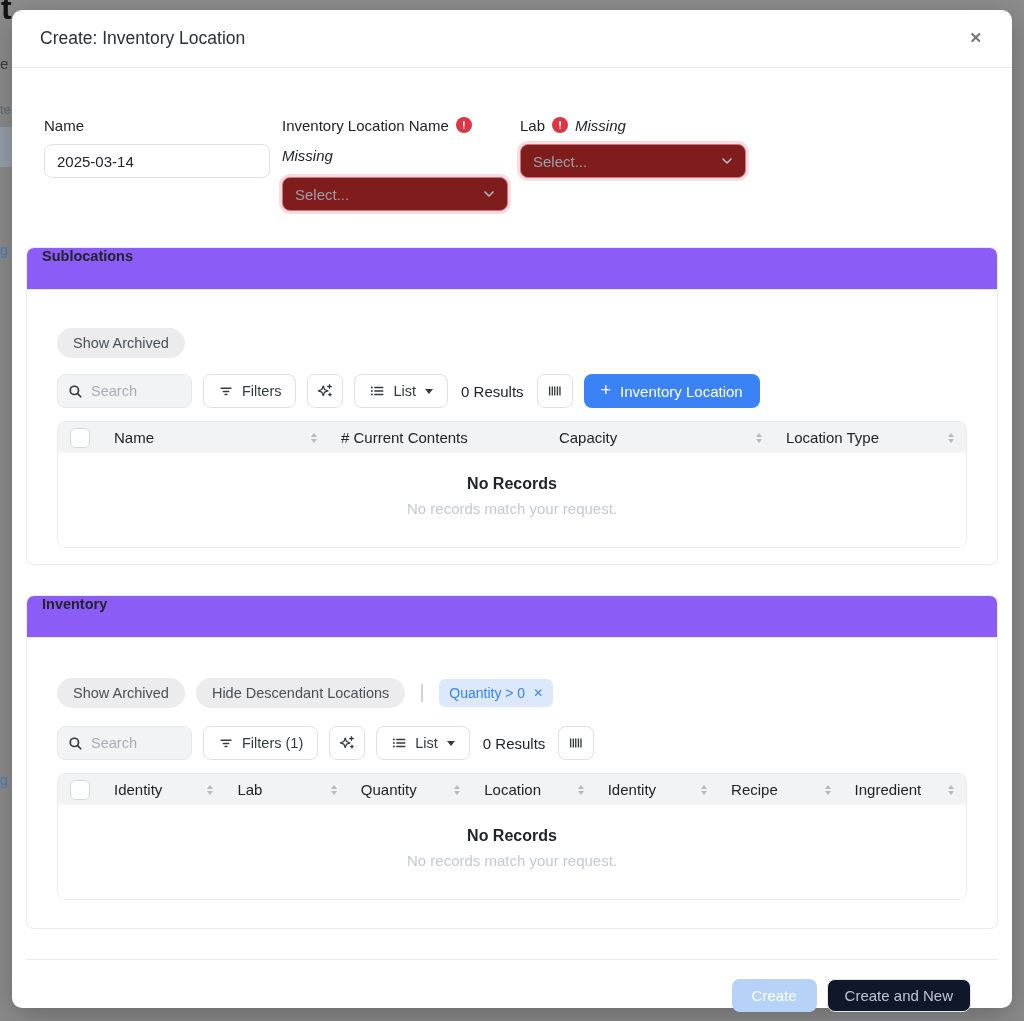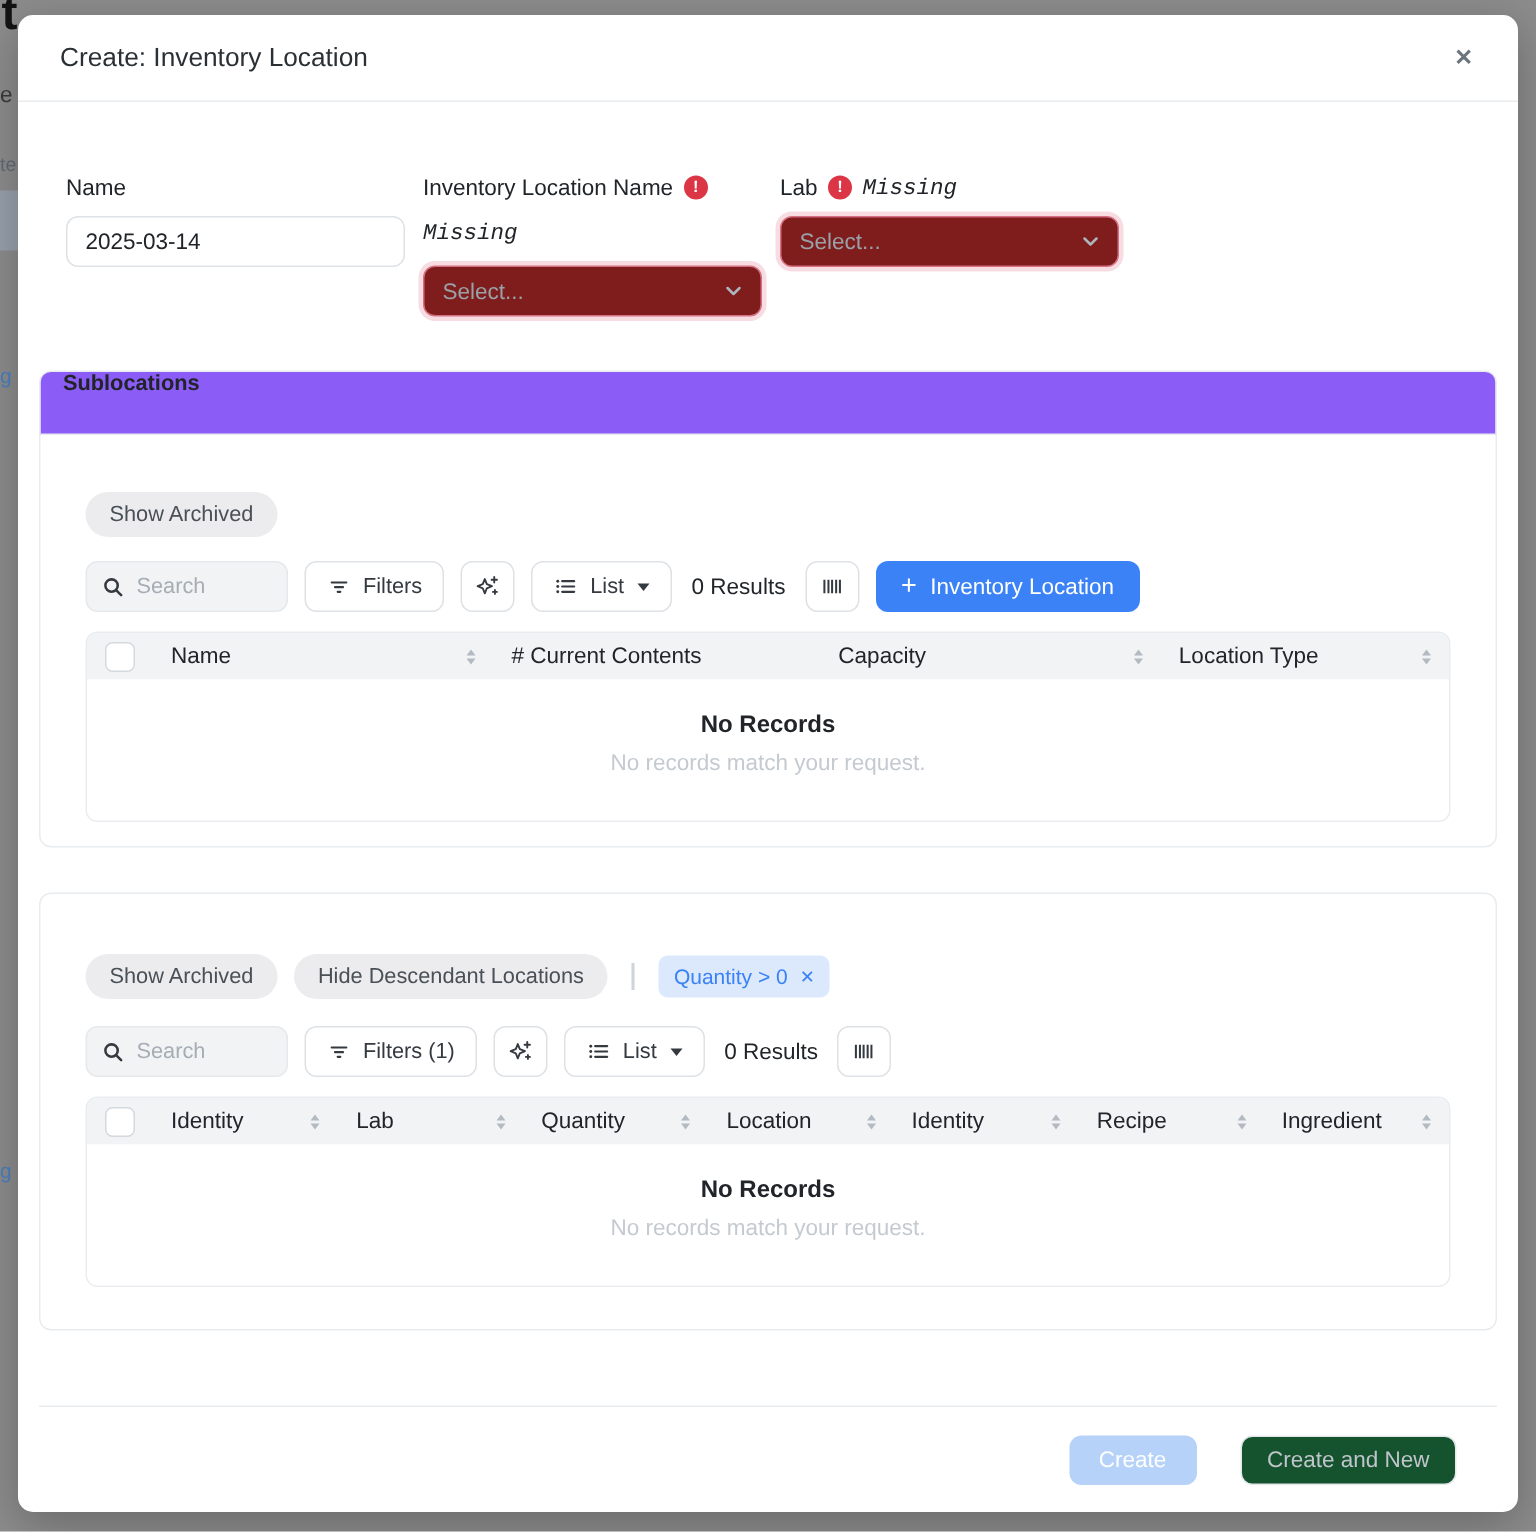--- a/index.html
+++ b/index.html
@@ -43,21 +43,21 @@
   
   .form-row { display: flex; gap: 12px; margin: 46px 18px 36px 18px; }
   .form-col { width: 226px; display: flex; flex-direction: column; }
   .field-label-row { display: flex; align-items: center; gap: 7px; height: 22px; margin-bottom: 8px; }
   .field-label { font-size: 15px; color: #212529; }
   .err-badge {
     width: 16px; height: 16px; border-radius: 50%; background: #dc3545;
     color: #fff; font-size: 11px; font-weight: 700;
     display: inline-flex; align-items: center; justify-content: center; flex: 0 0 auto;
   }
-  .missing { font-size: 15px; font-style: italic; color: #212529; font-family: Liberation Mono, monospace; }
+  .missing { font-size: 15px; font-style: italic; color: #212529; }
   .missing-line { height: 22px; margin-bottom: 11px; display: flex; align-items: center; }
   .text-input {
     width: 100%; height: 34px; border: 1px solid #dee2e6; border-radius: 8px;
     padding: 0 12px; font-size: 15px; color: #212529; background: #fff;
     font-family: "Liberation Sans", sans-serif; outline: none;
   }
   .select-box {
     width: 100%; height: 34px; border-radius: 8px; background: #7f1d1d;
     display: flex; align-items: center; justify-content: space-between;
     padding: 0 10px 0 12px; cursor: pointer;
@@ -165,22 +165,22 @@
     flex: 0 0 auto; margin-top: auto;
     border-top: 1px solid #e9ecef;
     padding: 19px 27px 0 27px; height: 71px;
     display: flex; justify-content: flex-end; align-items: flex-start; gap: 10px;
   }
   .btn-create {
     height: 33px; border: none; border-radius: 8px; background: #b7d2f8; color: #fdfefe;
     padding: 0 20px; font-size: 15px; font-family: "Liberation Sans", sans-serif; cursor: pointer;
   }
   .btn-create-new {
-    height: 33px; background: #14532d; border: 1px solid #e3e7ea; border-radius: 8px;
-    color: #bfc5cb; padding: 0 17px; font-size: 15px; font-family: "Liberation Sans", sans-serif; cursor: pointer; margin-left: 19px;
+    height: 33px; background: #0f172a; border: 1px solid #e3e7ea; border-radius: 8px;
+    color: #bfc5cb; padding: 0 17px; font-size: 15px; font-family: "Liberation Sans", sans-serif; cursor: pointer;
   }
 
   svg { display: block; }
 </style>
 </head>
 <body>
 
 <span class="bg-frag f1">t</span>
 <span class="bg-frag f2">e</span>
 <span class="bg-frag f3">te</span>
@@ -348,20 +348,23 @@
               <div class="empty-title">No Records</div>
               <div class="empty-sub">No records match your request.</div>
             </div>
           </div>
         </div>
 
       </div>
     </div>
 
     <div class="card">
+      <div class="card-header">
+        <span class="card-title">Inventory</span>
+      </div>
       <div class="card-content inventory-pad">
 
         <div class="pill-row">
           <span class="pill">Show Archived</span>
           <span class="pill">Hide Descendant Locations</span>
           <span class="pill-divider"></span>
           <span class="filter-chip">
             <span>Quantity &gt; 0</span>
             <span class="chip-x">✕</span>
           </span>

